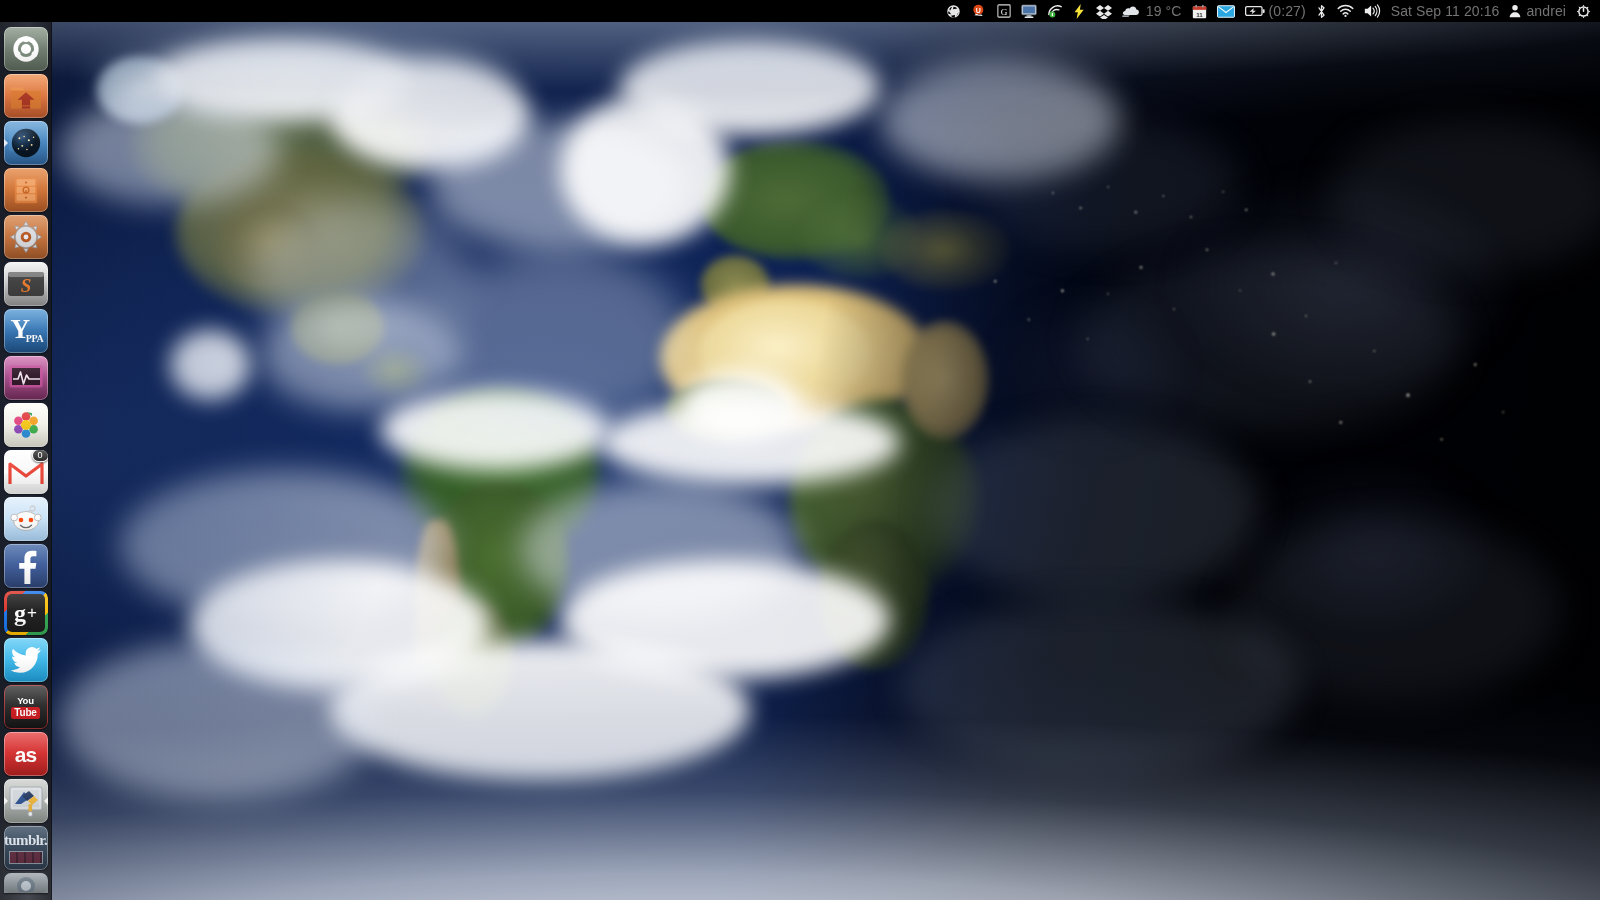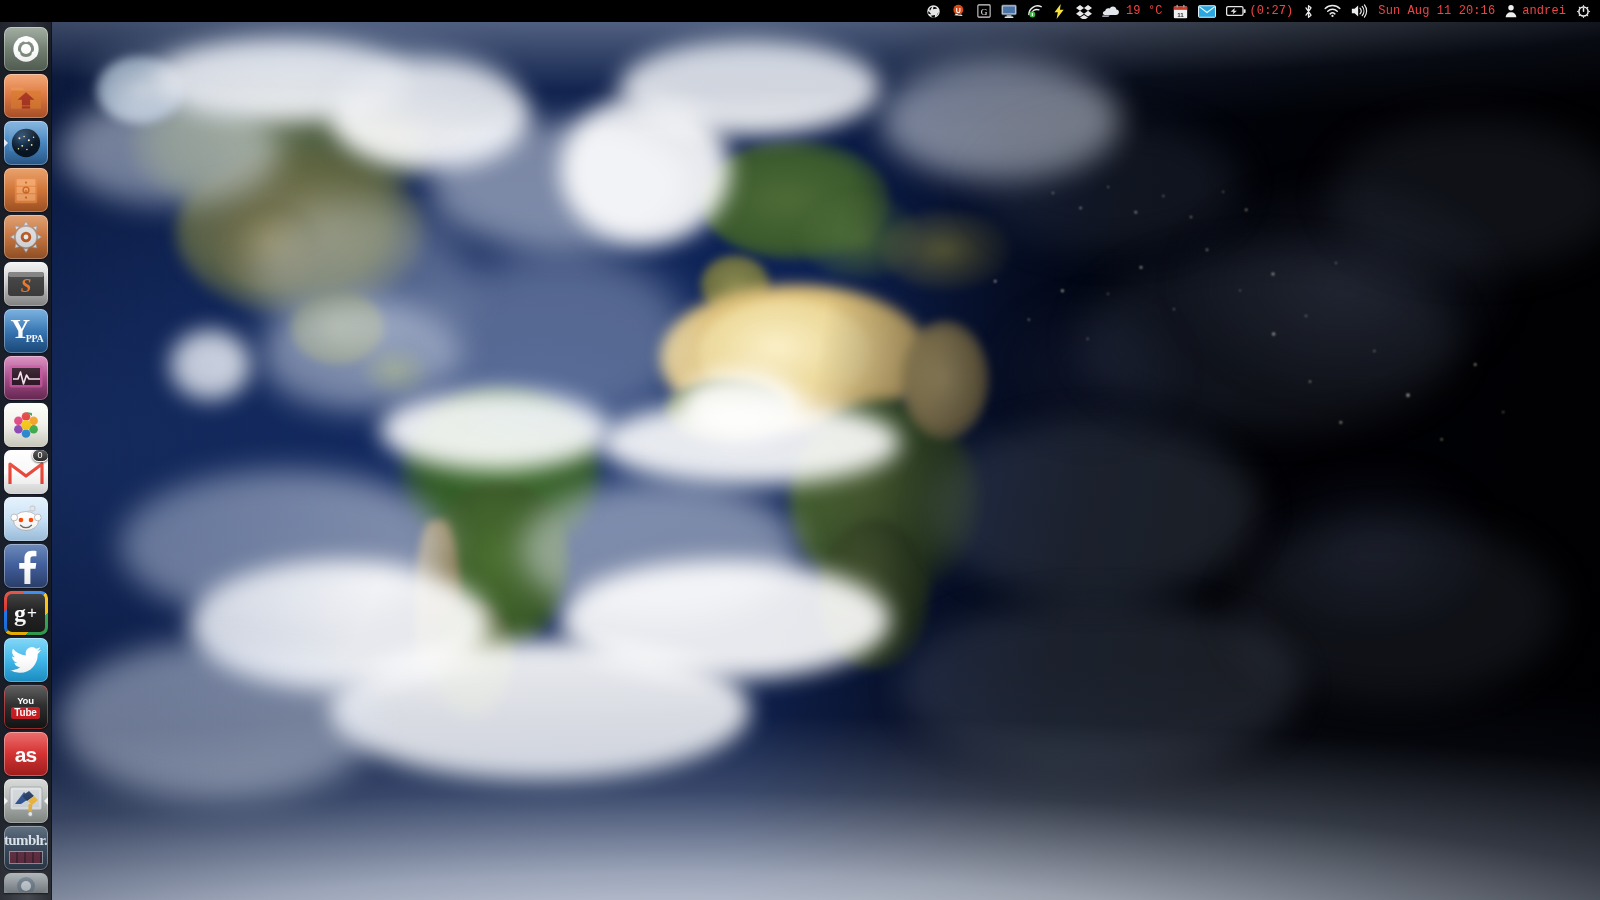--- a/index.html
+++ b/index.html
@@ -58,21 +58,21 @@
   .lights { position:absolute; border-radius:50%; filter:blur(1.2px); }
 
   
   #panel {
     position:absolute; top:0; left:0; width:1600px; height:22px;
     background:#000; z-index:60;
     display:flex; align-items:center; justify-content:flex-end;
     padding-right:4px; color:#f2f2f2; font-size:12.5px;
   }
   .ind { display:flex; align-items:center; height:22px; padding:0 5px; cursor:default; }
-  .ind-label { color:#ef4444; font-size:12px; letter-spacing:.1px; white-space:nowrap;font-family:Liberation Mono, monospace; }
+  .ind-label { color:#737373; font-size:14px; letter-spacing:.1px; white-space:nowrap; }
   .glyph { display:inline-flex; align-items:center; justify-content:center; }
 
   
   #launcher {
     position:absolute; left:0; top:22px; width:52px; height:878px; z-index:50;
     background:linear-gradient(90deg, rgba(28,30,32,0.80) 0%, rgba(44,42,44,0.66) 55%, rgba(24,25,27,0.80) 100%);
     backdrop-filter:blur(2px);
     border-right:1px solid rgba(0,0,0,0.45);
     padding-top:2px;
   }
@@ -385,21 +385,21 @@
         <svg width="17" height="14" viewBox="0 0 20 16">
           <path d="M1 5.4h3.2L8.4 1.6v12.8L4.2 10.6H1z" fill="#ececec"></path>
           <path d="M10.6 4.6a5.2 5.2 0 010 6.8" fill="none" stroke="#ececec" stroke-width="1.4" stroke-linecap="round"></path>
           <path d="M13.2 2.6a8.4 8.4 0 010 10.8" fill="none" stroke="#ececec" stroke-width="1.4" stroke-linecap="round"></path>
           <path d="M15.8 0.8a11.4 11.4 0 010 14.4" fill="none" stroke="#ececec" stroke-width="1.4" stroke-linecap="round"></path>
         </svg>
       </span>
     </div>
 
     <div class="ind">
-      <span class="ind-label">Sun Aug 11 20:16</span>
+      <span class="ind-label">Sat Sep 11 20:16</span>
     </div>
 
     <div class="ind">
       <span class="glyph" style="margin-right:5px;">
         <svg width="12" height="14" viewBox="0 0 14 16">
           <circle cx="7" cy="4.2" r="3.2" fill="#ededed"></circle>
           <path d="M0.8 15.4c0-3.6 2.8-6 6.2-6s6.2 2.4 6.2 6z" fill="#ededed"></path>
         </svg>
       </span>
       <span class="ind-label">andrei</span>

